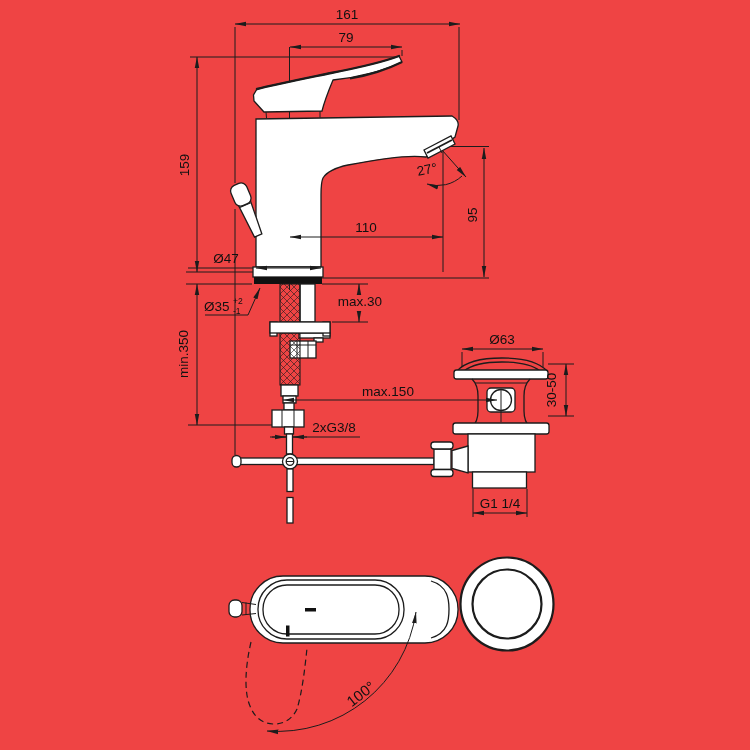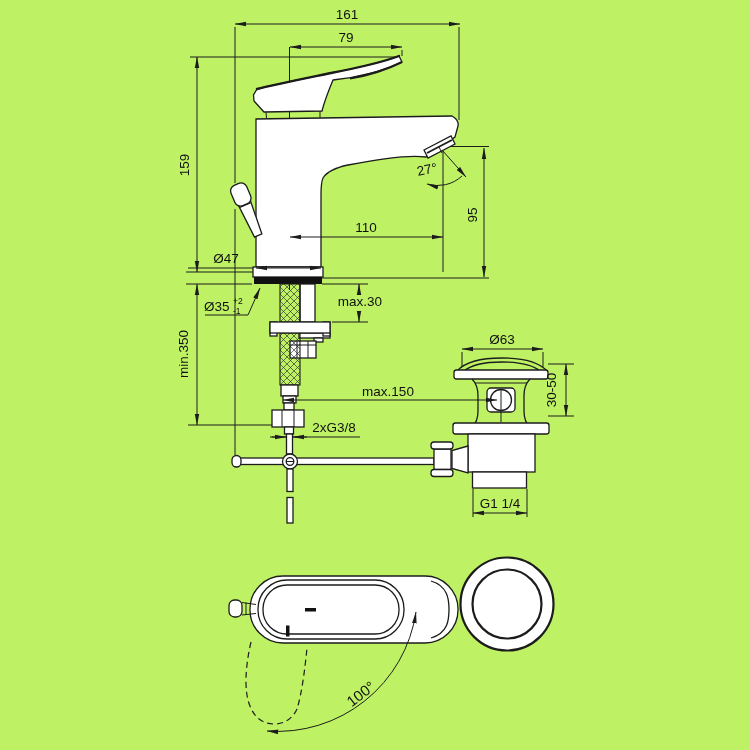--- a/index.html
+++ b/index.html
@@ -1,16 +1,16 @@
 <!DOCTYPE html>
 <html><head>
 <meta charset="utf-8">
 <style>
   html,body{margin:0;padding:0;background:#fff;}
-  .page{width:750px;height:750px;background:#bef264;position:relative;overflow:hidden;}
+  .page{width:750px;height:750px;background:#ef4444;position:relative;overflow:hidden;}
   svg{display:block;}
   .thin{stroke:#1c1c1c;stroke-width:1;fill:none;}
   .dim{stroke:#1c1c1c;stroke-width:1;fill:none;}
   .out{stroke:#1c1c1c;stroke-width:1.3;fill:#ffffff;}
   .outn{stroke:#1c1c1c;stroke-width:1.3;fill:none;}
   .thick{stroke:#1c1c1c;stroke-width:2.4;fill:none;stroke-linecap:round;}
   .blk{fill:#111111;stroke:none;}
   .braid{stroke:#1c1c1c;stroke-width:1.1;fill:url(#braidpat);}
   .dash{stroke:#1c1c1c;stroke-width:1.2;fill:none;stroke-dasharray:6 4;}
   text{font-family:"Liberation Sans","DejaVu Sans",sans-serif;fill:#111111;font-size:13.5px;}

